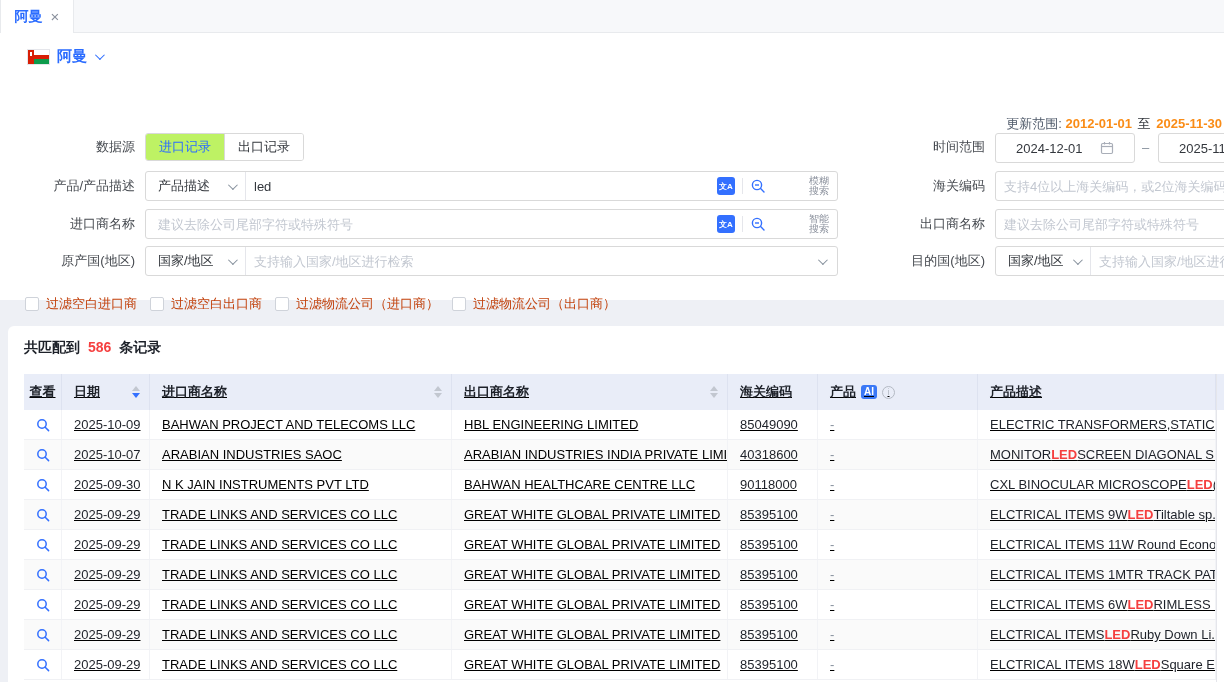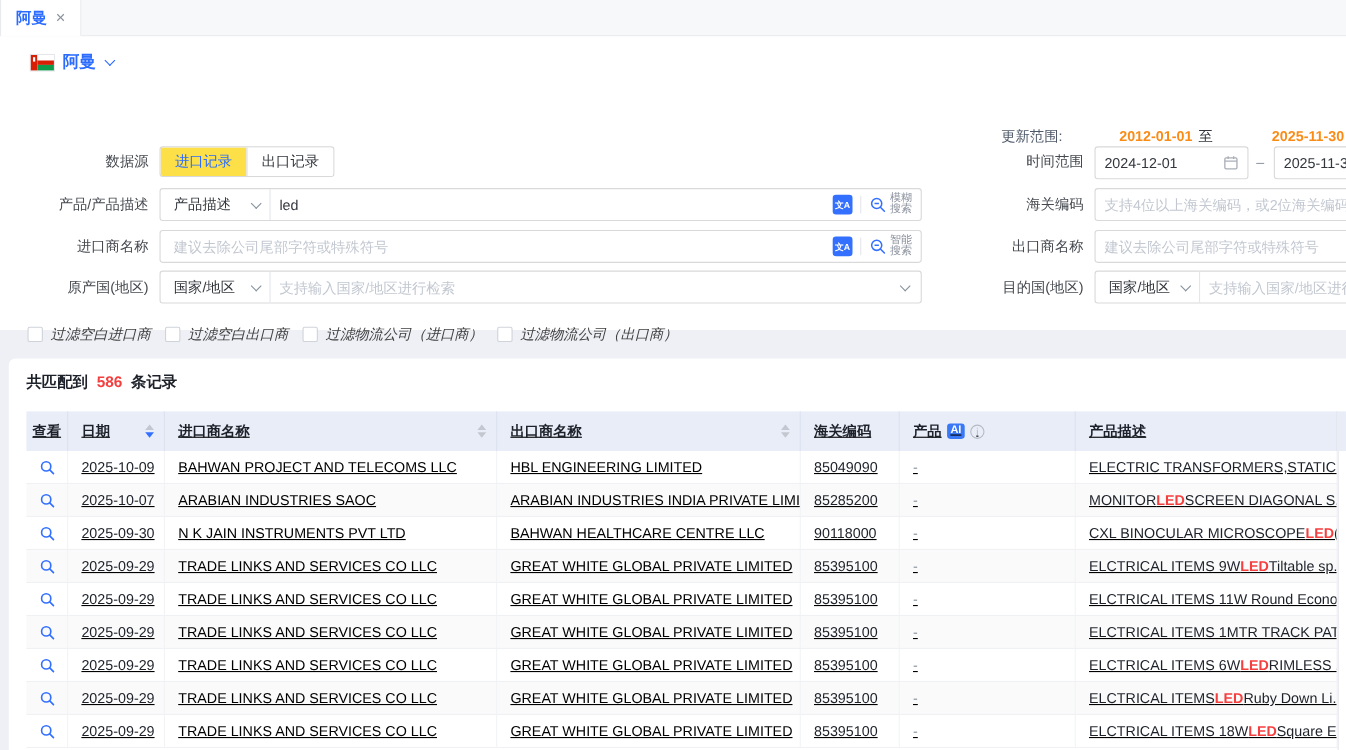--- a/index.html
+++ b/index.html
@@ -32,50 +32,50 @@
   .frow { position:absolute; left:0; width:1224px; }
   .flabel { position:absolute; left:0; width:135px; text-align:right; color:#45494f; font-size:13px; }
   .rlabel { position:absolute; left:862px; width:123px; text-align:right; color:#45494f; font-size:13px; }
 
   .row1 { top:53px; height:28px; } .row1 .flabel,.row1 .rlabel { line-height:28px; }
   .row2 { top:91px; height:30px; } .row2 .flabel,.row2 .rlabel { line-height:30px; }
   .row3 { top:129px; height:30px; } .row3 .flabel,.row3 .rlabel { line-height:30px; }
   .row4 { top:166px; height:26px; } .row4 .flabel,.row4 .rlabel { line-height:30px; }
 
   .update-range { position:absolute; top:35px; right:2px; font-size:13px; color:#4e5969; white-space:nowrap; }
-  .update-range b { color:#fa8c16; font-weight:700;margin-left:48px; }
+  .update-range b { color:#fa8c16; font-weight:700; }
   .update-range .to-word { color:#33373d; margin:0 2px; }
 
   .seg-group { position:absolute; left:145px; top:0; height:28px; display:flex; border:1px solid #d9d9d9; border-radius:3px; overflow:hidden; background:#fff; }
   .seg { padding:0 13px; line-height:26px; font-size:13px; color:#33373d; cursor:pointer; background:#fff; }
-  .seg.active { background:#fde047; color:#2b6cff; }
+  .seg.active { background:#bef264; color:#2b6cff; }
   .seg + .seg { border-left:1px solid #d9d9d9; }
 
   .input-group { position:absolute; left:145px; top:0; width:693px; height:30px; border:1px solid #d9d9d9; border-radius:3px; background:#fff; display:flex; align-items:center; }
   .ig-select { width:100px; height:100%; display:flex; align-items:center; justify-content:space-between; padding:0 10px 0 12px; border-right:1px solid #e5e6eb; cursor:pointer; }
   .ig-select .sel-text { font-size:13px; color:#33373d; }
   .ig-input { flex:1; height:100%; border:0; outline:0; padding:0 8px; font-size:13px; color:#33373d; font-family:inherit; background:transparent; min-width:0; }
   .ig-input::placeholder { color:#c2c7d0; }
   .ig-tools { display:flex; align-items:center; gap:7px; padding-right:8px; }
   .translate-icon { width:18px; height:18px; border-radius:3px; background:#3370ff; color:#fff; font-size:8px; font-weight:700; display:flex; align-items:center; justify-content:center; letter-spacing:0; cursor:pointer; }
   .vdiv { width:1px; height:16px; background:#e5e6eb; }
   .search-btn { display:flex; align-items:center; gap:3px; cursor:pointer; }
-  .search-txt { font-size:10px; line-height:10px; color:#8a909c; }
+  .search-txt { font-size:10px; line-height:10px; color:#8a909c;margin-left:40px; }
   .dd-chev { margin-right:2px; }
 
-  .date-input { position:absolute; top:0; height:30px; border:1px solid #d9d9d9; border-radius:3px; background:#fff; display:flex; align-items:center; justify-content:space-between; padding:0 8px; }
+  .date-input { position:absolute; top:0; height:30px; border:1px solid #d9d9d9; border-radius:3px; background:#fff; display:flex; align-items:center; justify-content:space-between; padding:0 20px; }
   .date-input .dt { font-size:13px; color:#33373d; }
   .date-sep { position:absolute; left:1142px; top:0; line-height:30px; color:#86909c; font-size:13px; }
 
   .r-input { position:absolute; left:995px; top:0; width:380px; height:30px; border:1px solid #d9d9d9; border-radius:3px; background:#fff; display:flex; align-items:center; }
 
   .cb-row { position:absolute; left:25px; top:215px; display:flex; gap:13px; align-items:center; }
   .cb-item { display:flex; align-items:center; gap:7px; cursor:pointer; }
   .cb-box { width:14px; height:14px; border:1px solid #cfd3da; border-radius:2px; background:#fff; }
-  .cb-label { font-size:13px; color:#404040;font-style:italic; }
+  .cb-label { font-size:13px; color:#c2410c; }
 
   .collapse-notch { position:absolute; left:843px; top:300px; width:76px; height:13px; background:#fff; clip-path:polygon(0 0,100% 0,80% 100%,20% 100%); display:flex; align-items:flex-start; justify-content:center; cursor:pointer; }
   .collapse-notch .chev { width:6px; height:6px; border-color:#868a9e; margin-top:1px; }
 
   
   .panel { position:absolute; left:8px; top:326px; width:1224px; height:360px; background:#fff; border-radius:6px 6px 0 0; }
   .match-line { position:absolute; left:16px; top:13px; font-size:14px; font-weight:700; color:#1d2129; }
   .match-count { color:#f53f3f; margin:0 4px; }
 
   .table { position:absolute; left:16px; top:48px; width:1192px;text-decoration:underline; }
@@ -339,21 +339,21 @@
                 </svg>
               </span>
             </div>
             <div class="td ">2025-10-07</div>
             <div class="td ">
               <span class="link">ARABIAN INDUSTRIES SAOC</span>
             </div>
             <div class="td ">
               <span class="link">ARABIAN INDUSTRIES INDIA PRIVATE LIMIT...</span>
             </div>
-            <div class="td ">85285200</div>
+            <div class="td ">40318600</div>
             <div class="td ">
               <span class="dash">-</span>
             </div>
             <div class="td ">
               <span>MONITOR </span>
               <span class="hl">LED</span>
               <span> SCREEN DIAGONAL S...</span>
             </div>
           </div>
           <div class="trow">

